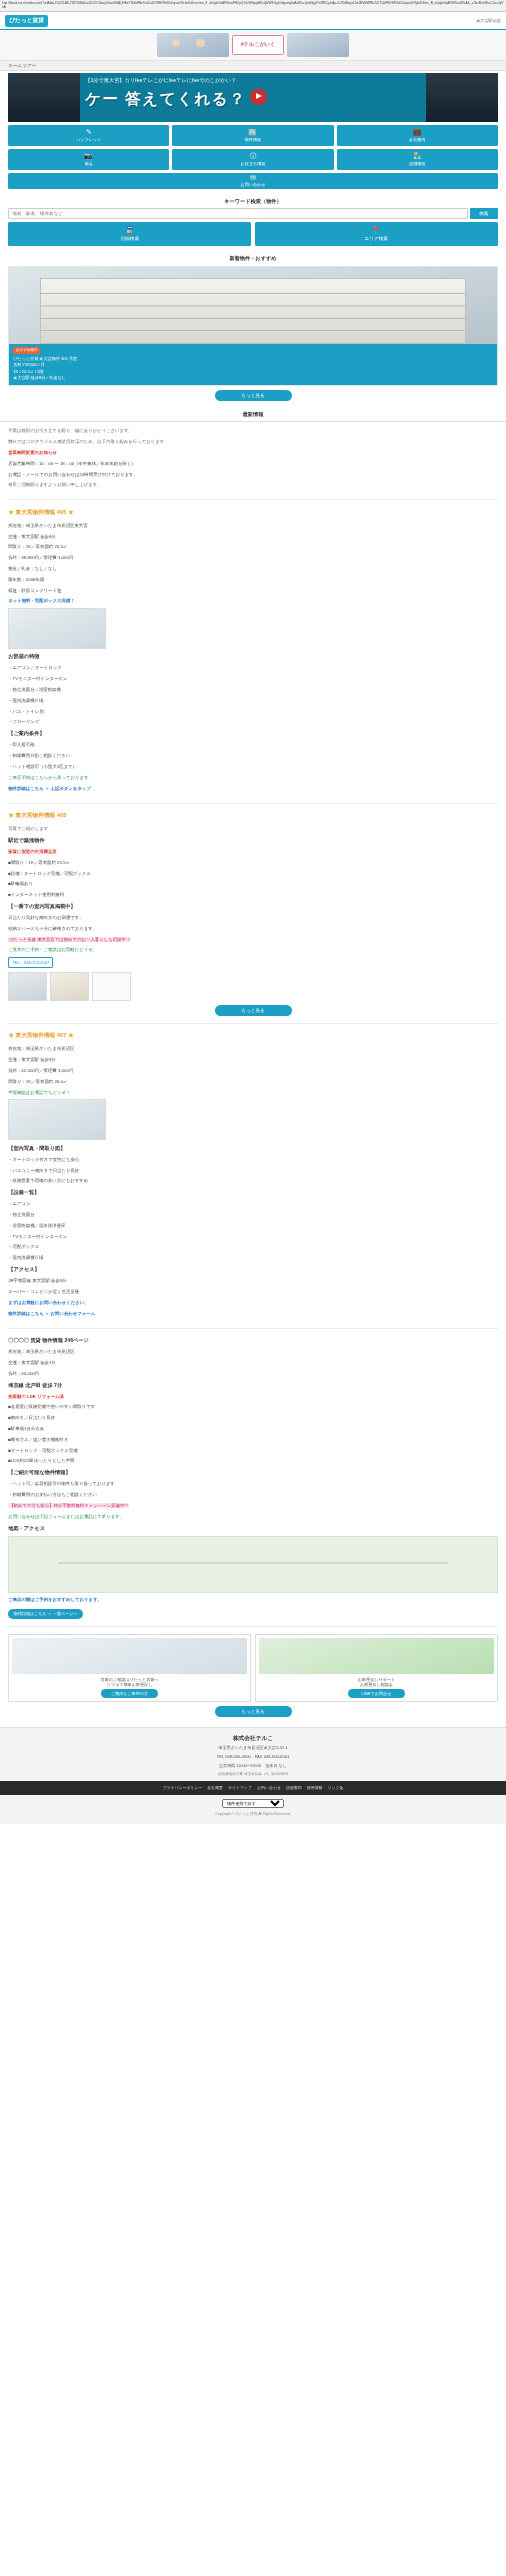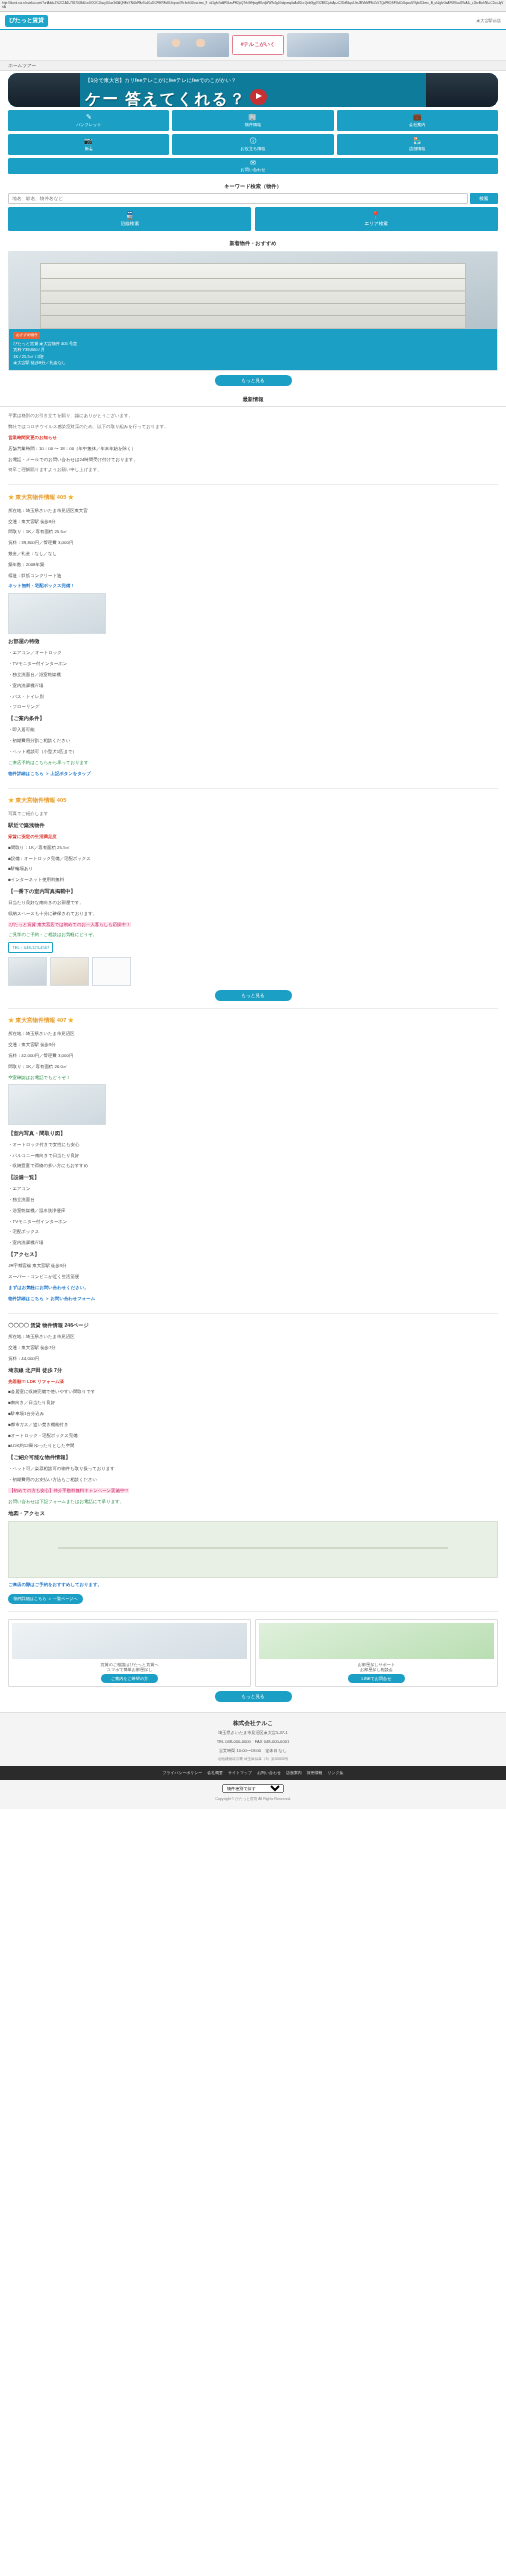--- a/index.html
+++ b/index.html
@@ -77,22 +77,22 @@
     background: #f0f0f0;
     border-bottom: 0.5px solid #ddd;
     padding: 2.1px 8.2px;
     font-size: 4.6px;
     color: #555;
   }
   .banner {
     margin: 2.1px 8.2px 0;
     background: #0d7b99;
     position: relative;
-    height: 34px;
-    border-radius: 9px;
+    height: 49px;
+    border-radius: 1px;
     overflow: hidden;
     color: #fff;
     text-decoration: underline;
   }
   .banner .bg-l, .banner .bg-r {
     position: absolute; top: 0; bottom: 0; width: 72px;
     background: linear-gradient(180deg,#2a3a46,#14202a);
   }
   .banner .bg-l { left: 0; }
   .banner .bg-r { right: 0; }

